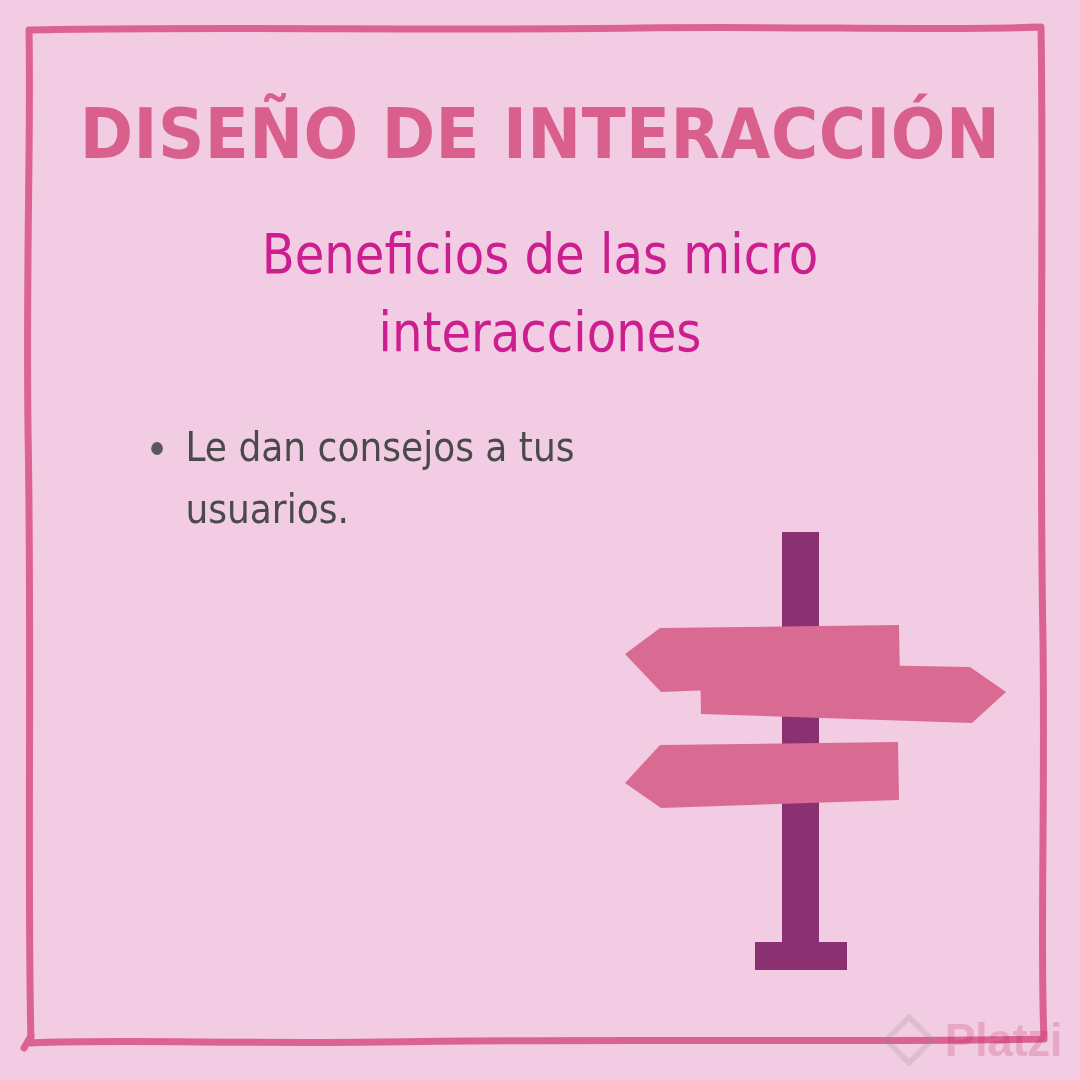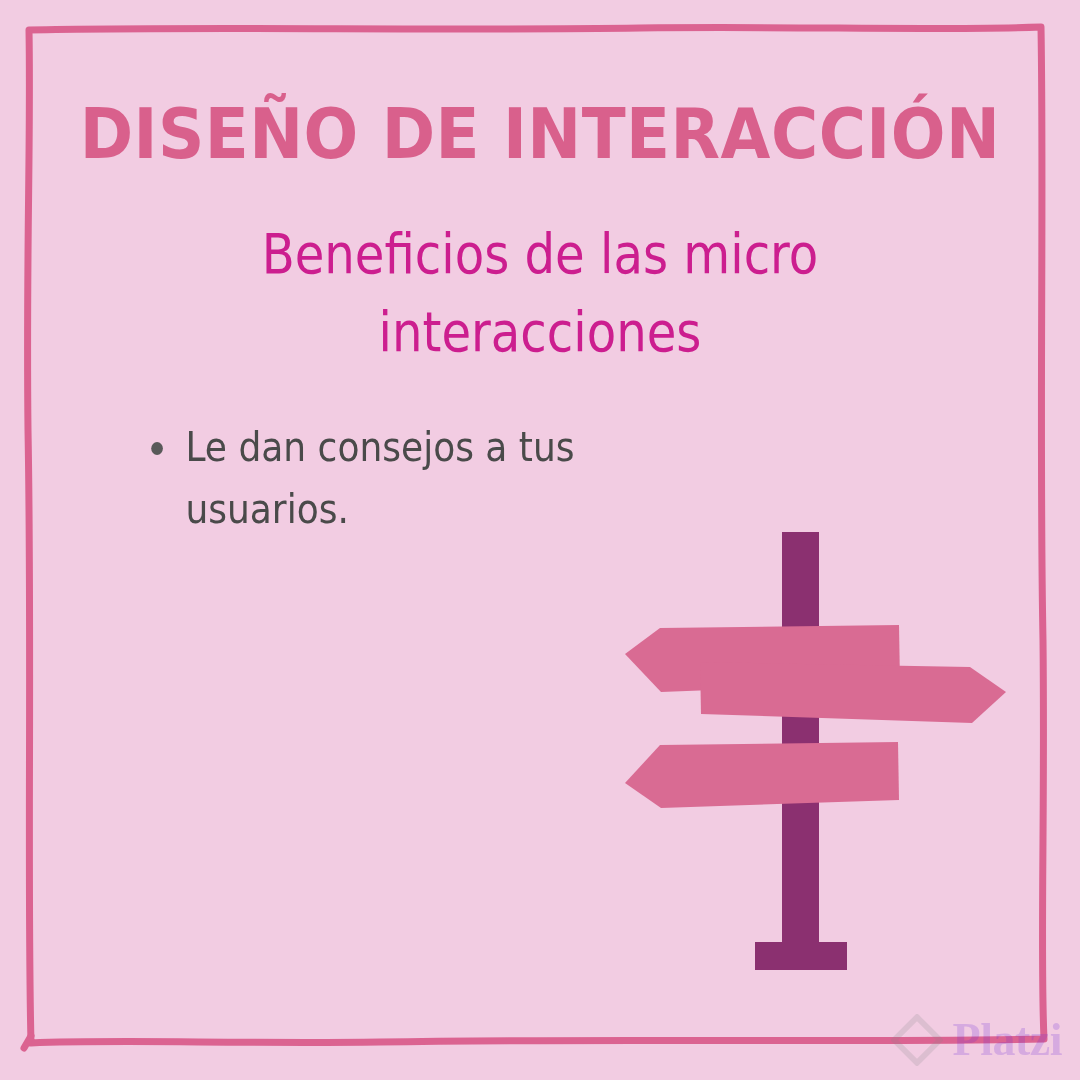--- a/index.html
+++ b/index.html
@@ -111,24 +111,24 @@
     position: absolute;
     right: 18px;
     bottom: 14px;
     display: flex;
     align-items: center;
     gap: 10px;
     opacity: 0.20;
   }
   .wm-mark { display: block; }
   .wm-text {
-    font-family: Liberation Serif, serif;
+    font-family: Liberation Sans, sans-serif;
     font-weight: 700;
     font-size: 46px;
-    color: #6d28d9;
+    color: #be185d;
     letter-spacing: -0.5px;
     line-height: 46px;
   }
 </style>
 </head>
 <body>
 
 <div id="slide">
 
   <svg class="frame" viewBox="0 0 1080 1080" width="1080" height="1080" aria-hidden="true">

